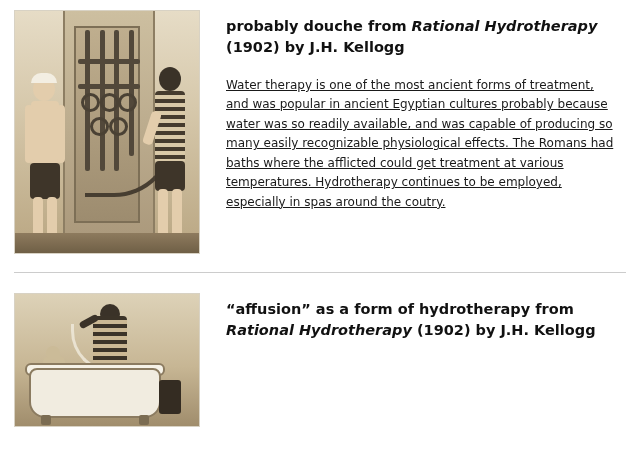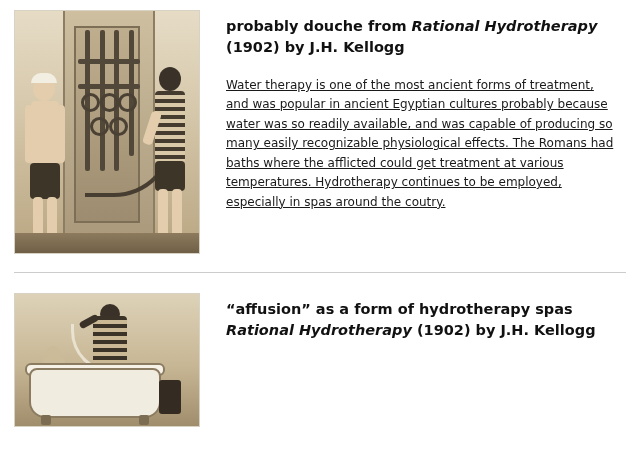--- a/index.html
+++ b/index.html
@@ -306,17 +306,17 @@
         <div class="p2-tub-rim"></div>
         <div class="p2-tub">
           <div class="p2-foot" style="left:10px; bottom:-9px;"></div>
           <div class="p2-foot" style="right:10px; bottom:-9px;"></div>
         </div>
         <div class="p2-stool"></div>
       </div>
     </div>
 
     <div class="content">
-      <p class="caption"><span>“affusion” as a form of hydrotherapy spas </span><em>Rational Hydrotherapy</em><span> (1902) by J.H. Kellogg</span></p>
+      <p class="caption"><span>“affusion” as a form of hydrotherapy from </span><em>Rational Hydrotherapy</em><span> (1902) by J.H. Kellogg</span></p>
     </div>
   </div>
 
 </div>
 
 </body></html>

